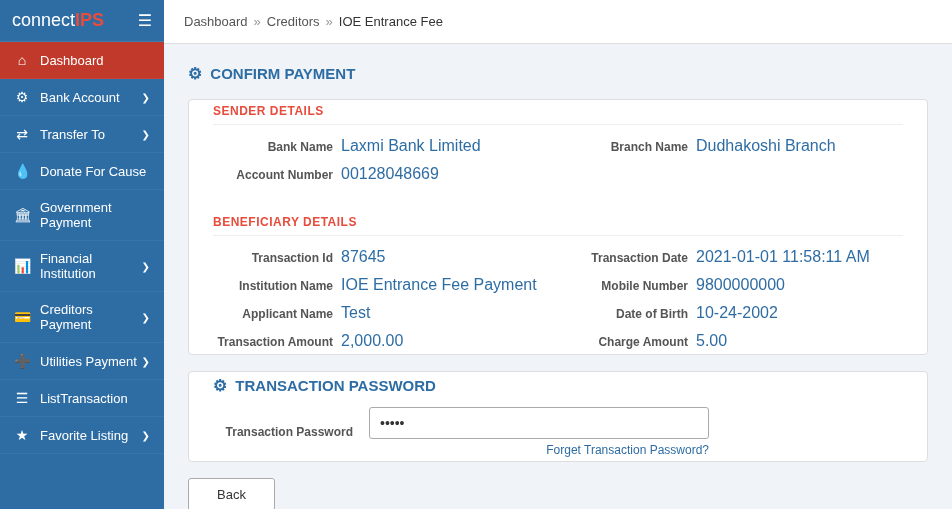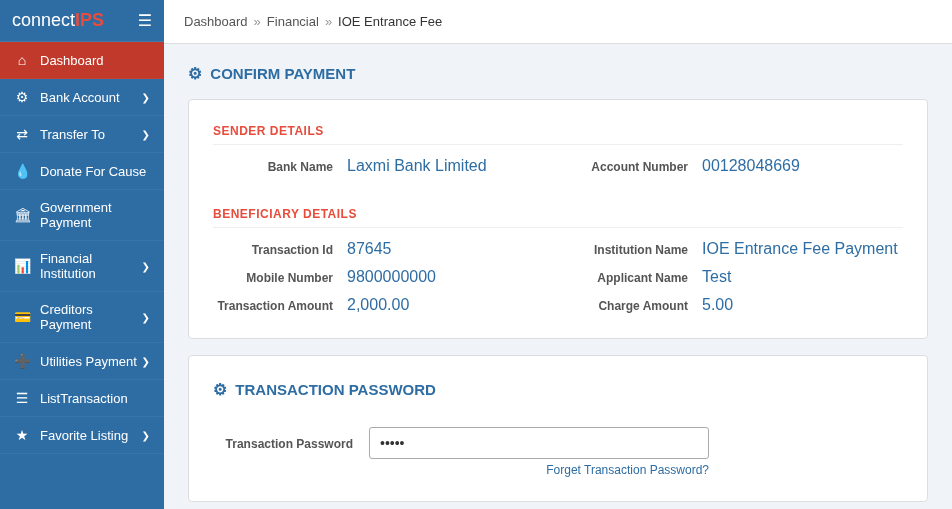--- a/index.html
+++ b/index.html
@@ -81,21 +81,21 @@
     }
     .section-title .icon-bars {
       margin-right: 8px;
       font-size: 16px;
     }
 
     .card {
       background: white;
       border: 1px solid #ddd;
       border-radius: 4px;
-      padding: 24px 24px;
+      padding: 4px 24px;
       margin-bottom: 16px;
     }
 
     .sub-section-title {
       font-size: 12px;
       font-weight: bold;
       color: #e74c3c;
       letter-spacing: 0.5px;
       margin-bottom: 12px;
       padding-bottom: 6px;
@@ -104,21 +104,21 @@
     }
 
     .details-grid {
       display: grid;
       grid-template-columns: 1fr 1fr;
       gap: 10px 20px;
     }
     .detail-row {
       display: flex;
       align-items: baseline;
-      gap: 14px;
+      gap: 8px;
     }
     .detail-label {
       color: #555;
       font-size: 12px;
       font-weight: bold;
       text-align: right;
       min-width: 120px;
     }
     .detail-value {
       color: #2e6da4;
@@ -137,21 +137,20 @@
     .password-label {
       font-weight: bold;
       color: #555;
       font-size: 12px;
       min-width: 140px;
       text-align: right;
     }
     .password-input-wrap {
       display: flex;
       flex-direction: column;
-      margin-top: 16px;
     }
     .password-input {
       border: 1px solid #aaa;
       border-radius: 3px;
       padding: 7px 10px;
       font-size: 14px;
       width: 340px;
       outline: none;
       color: #333;
     }
@@ -236,64 +235,76 @@
     <span class="icon">★</span>
     <span>Favorite Listing</span>
     <span class="chevron">❯</span>
   </div>
 </aside>
 
 <div class="main">
   <div class="topbar">
     <a>Dashboard</a>
     <span class="sep">»</span>
-    <a>Financial</a>
+    <a>Creditors</a>
     <span class="sep">»</span>
     <span class="current">IOE Entrance Fee</span>
   </div>
 
   <div class="content">
 
     <div class="section-title">
       <span class="icon-bars">⚙</span>
       <span>CONFIRM PAYMENT</span>
     </div>
 
     <div class="card">
 
       <div class="sub-section-title">SENDER DETAILS</div>
       <div class="details-grid">
         <div class="detail-row">
           <span class="detail-label">Bank Name</span>
           <span class="detail-value">Laxmi Bank Limited</span>
         </div>
         <div class="detail-row">
+          <span class="detail-label">Branch Name</span>
+          <span class="detail-value">Dudhakoshi Branch</span>
+        </div>
+        <div class="detail-row">
           <span class="detail-label">Account Number</span>
           <span class="detail-value">00128048669</span>
         </div>
       </div>
 
       <div class="beneficiary-section">
         <div class="sub-section-title">BENEFICIARY DETAILS</div>
         <div class="details-grid">
           <div class="detail-row">
             <span class="detail-label">Transaction Id</span>
             <span class="detail-value">87645</span>
           </div>
           <div class="detail-row">
+            <span class="detail-label">Transaction Date</span>
+            <span class="detail-value">2021-01-01 11:58:11 AM</span>
+          </div>
+          <div class="detail-row">
             <span class="detail-label">Institution Name</span>
             <span class="detail-value">IOE Entrance Fee Payment</span>
           </div>
           <div class="detail-row">
             <span class="detail-label">Mobile Number</span>
             <span class="detail-value">9800000000</span>
           </div>
           <div class="detail-row">
             <span class="detail-label">Applicant Name</span>
             <span class="detail-value">Test</span>
+          </div>
+          <div class="detail-row">
+            <span class="detail-label">Date of Birth</span>
+            <span class="detail-value">10-24-2002</span>
           </div>
           <div class="detail-row">
             <span class="detail-label">Transaction Amount</span>
             <span class="detail-value">2,000.00</span>
           </div>
           <div class="detail-row">
             <span class="detail-label">Charge Amount</span>
             <span class="detail-value">5.00</span>
           </div>
         </div>

